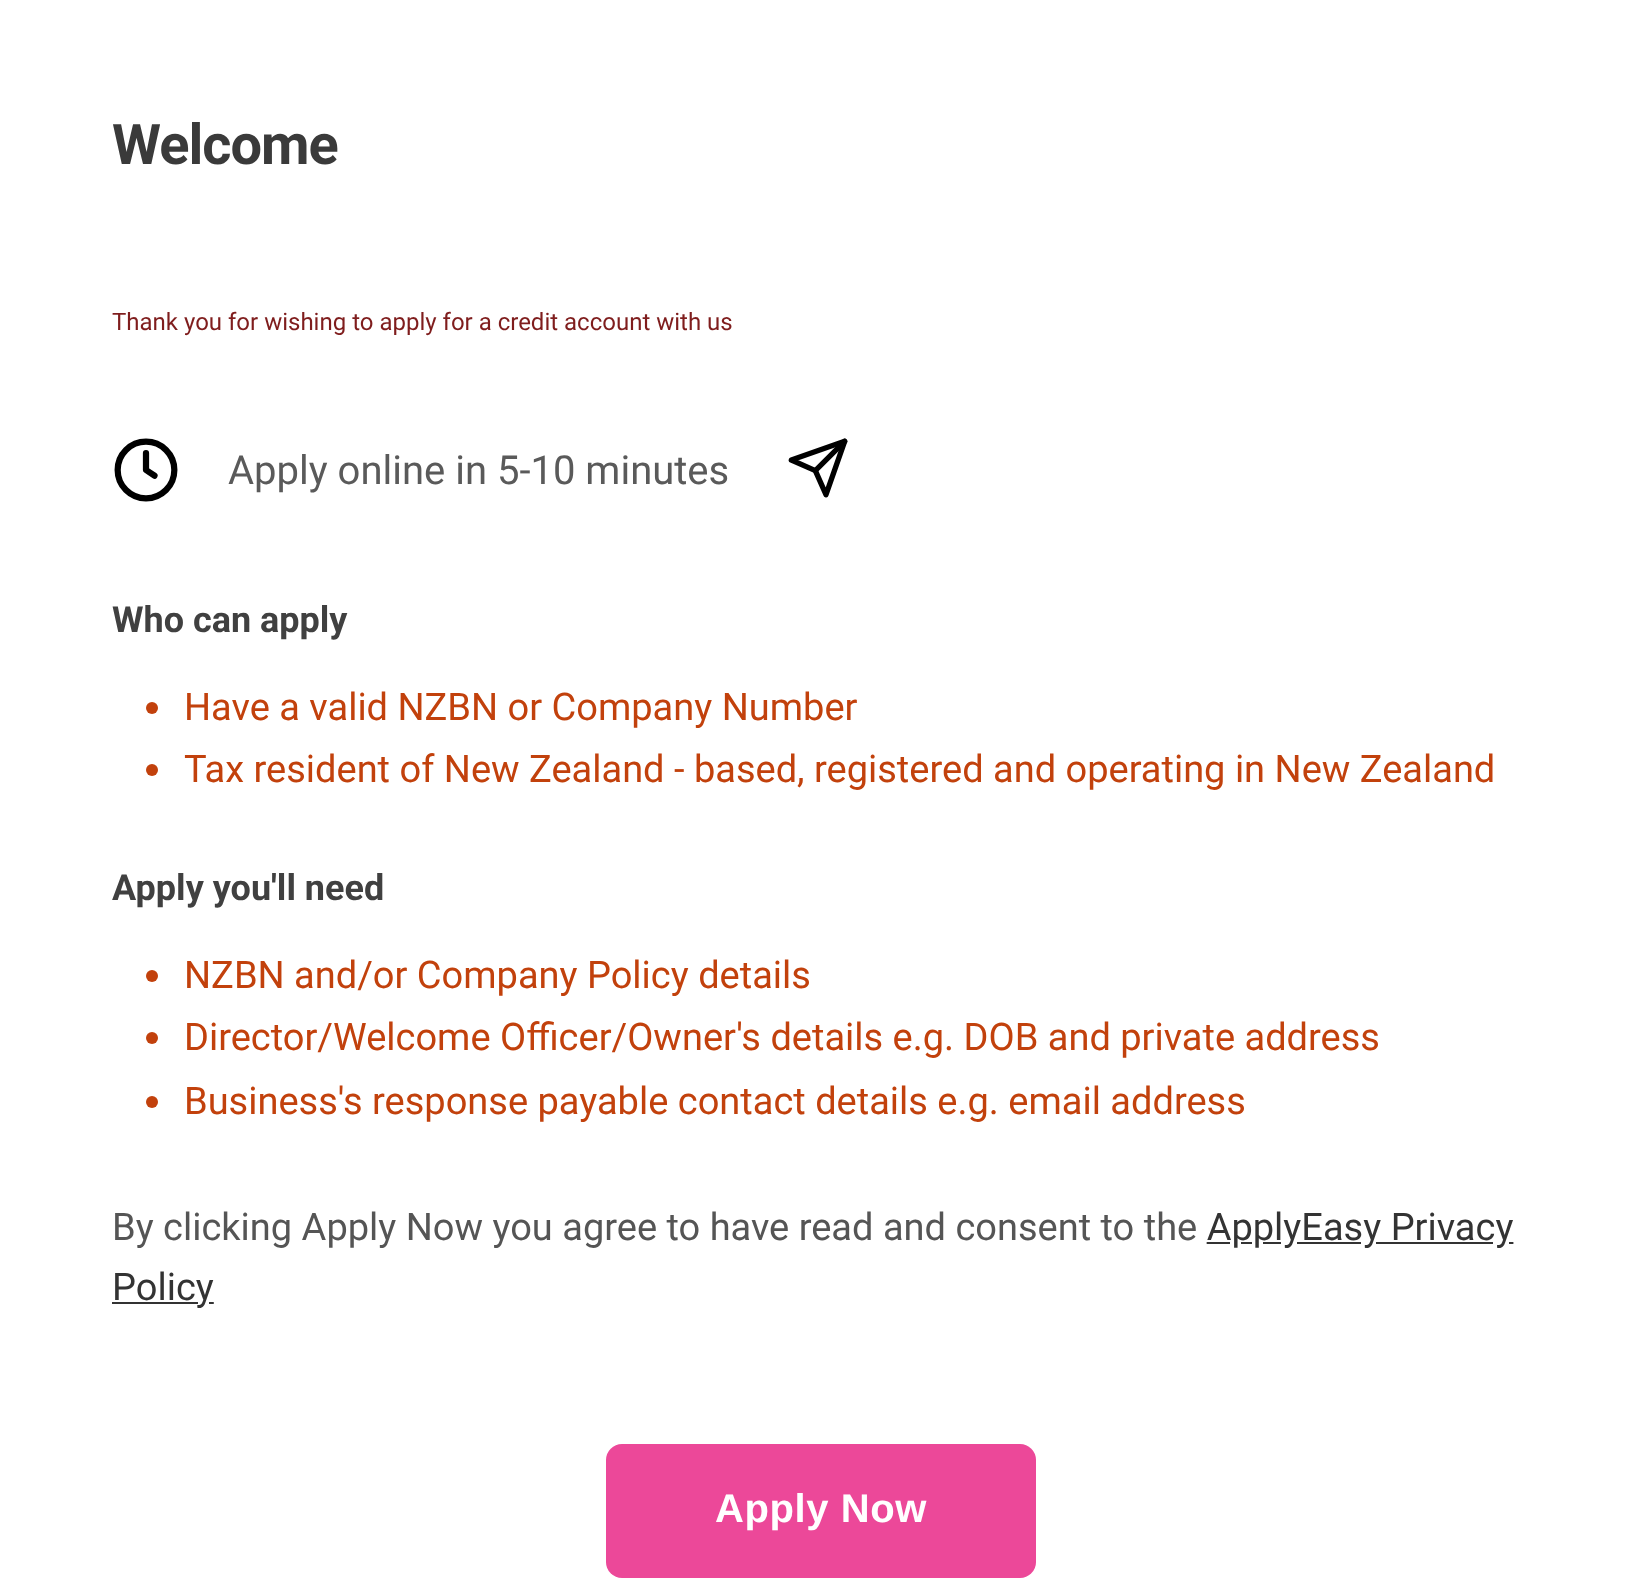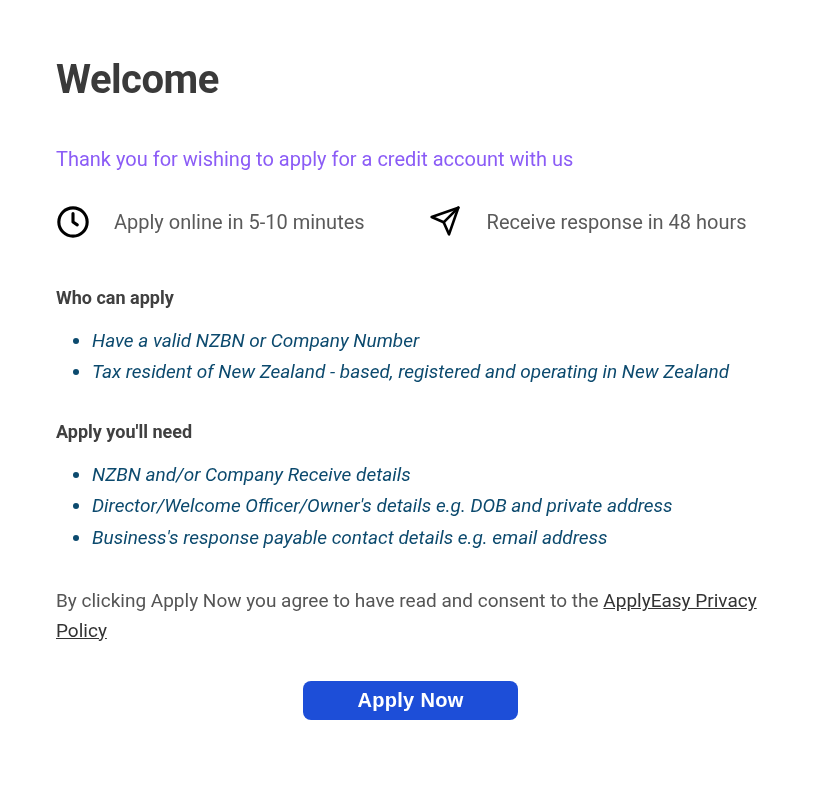--- a/index.html
+++ b/index.html
@@ -9,34 +9,34 @@
     }
     body {
       font-family: -apple-system, BlinkMacSystemFont, "Segoe UI", Roboto, Helvetica, Arial, sans-serif;
       width: 821px;
       height: 791px;
       background: #ffffff;
       color: #444444;
       padding: 56px 56px 0 56px;
     }
     .page-title {
-      font-size: 40px;
+      font-size: 28px;
       font-weight: 700;
       color: #3a3a3a;
-      margin-bottom: 44px;
+      margin-bottom: 65px;
       letter-spacing: -0.5px;
     }
     .intro {
-      font-size: 20px;
-      color: #8b5cf6;
-      margin-bottom: 34px;
+      font-size: 12px;
+      color: #7f1d1d;
+      margin-bottom: 50px;
     }
     .highlights {
       display: flex;
-      gap: 64px;
+      gap: 28px;
       margin-bottom: 48px;
     }
     .highlight {
       display: flex;
       align-items: center;
       gap: 24px;
     }
     .highlight-icon {
       width: 34px;
       height: 34px;
@@ -52,49 +52,48 @@
       color: #404040;
       margin-bottom: 18px;
     }
     .bullets {
       list-style-type: disc;
       padding-left: 36px;
       margin-bottom: 34px;
     }
     .bullets li {
       font-size: 19px;
-      color: #0c4a6e;
+      color: #c2410c;
       line-height: 1.55;
       margin-bottom: 2px;
-      font-style: italic;
     }
     .consent {
       font-size: 19px;
       color: #555555;
       line-height: 1.55;
       margin-top: 10px;
-      margin-bottom: 36px;
+      margin-bottom: 64px;
     }
     .consent a {
       color: #333333;
       text-decoration: underline;
       cursor: pointer;
     }
     .button-row {
       display: flex;
       justify-content: center;
     }
     .apply-button {
-      background: #1d4ed8;
+      background: #ec4899;
       color: #ffffff;
       border: none;
       border-radius: 8px;
       font-size: 20px;
       font-weight: 700;
-      padding: 8px 54px;
+      padding: 22px 54px;
       cursor: pointer;
       letter-spacing: 0.3px;
     }
   </style>
 </head>
 <body>
 
 <h1 class="page-title">Welcome</h1>
 
 <p class="intro">Thank you for wishing to apply for a credit account with us</p>
@@ -109,33 +108,32 @@
     </span>
     <span class="highlight-text">Apply online in 5-10 minutes</span>
   </div>
   <div class="highlight">
     <span class="highlight-icon">
       <svg viewBox="0 0 24 24" width="32" height="32" fill="none" stroke="#000000" stroke-width="2" stroke-linecap="round" stroke-linejoin="round">
         <path d="M22 2 L11 13"></path>
         <path d="M22 2 L15 22 L11 13 L2 9 Z"></path>
       </svg>
     </span>
-    <span class="highlight-text">Receive response in 48 hours</span>
   </div>
 </div>
 
 <h2 class="section-heading">Who can apply</h2>
 <ul class="bullets">
   <li>Have a valid NZBN or Company Number</li>
   <li>Tax resident of New Zealand - based, registered and operating in New Zealand</li>
 </ul>
 
 <h2 class="section-heading">Apply you'll need</h2>
 <ul class="bullets">
-  <li>NZBN and/or Company Receive details</li>
+  <li>NZBN and/or Company Policy details</li>
   <li>Director/Welcome Officer/Owner's details e.g. DOB and private address</li>
   <li>Business's response payable contact details e.g. email address</li>
 </ul>
 
 <p class="consent">
   <span>By clicking Apply Now you agree to have read and consent to the </span><a>ApplyEasy Privacy Policy</a>
 </p>
 
 <div class="button-row">
   <button class="apply-button">Apply Now</button>

